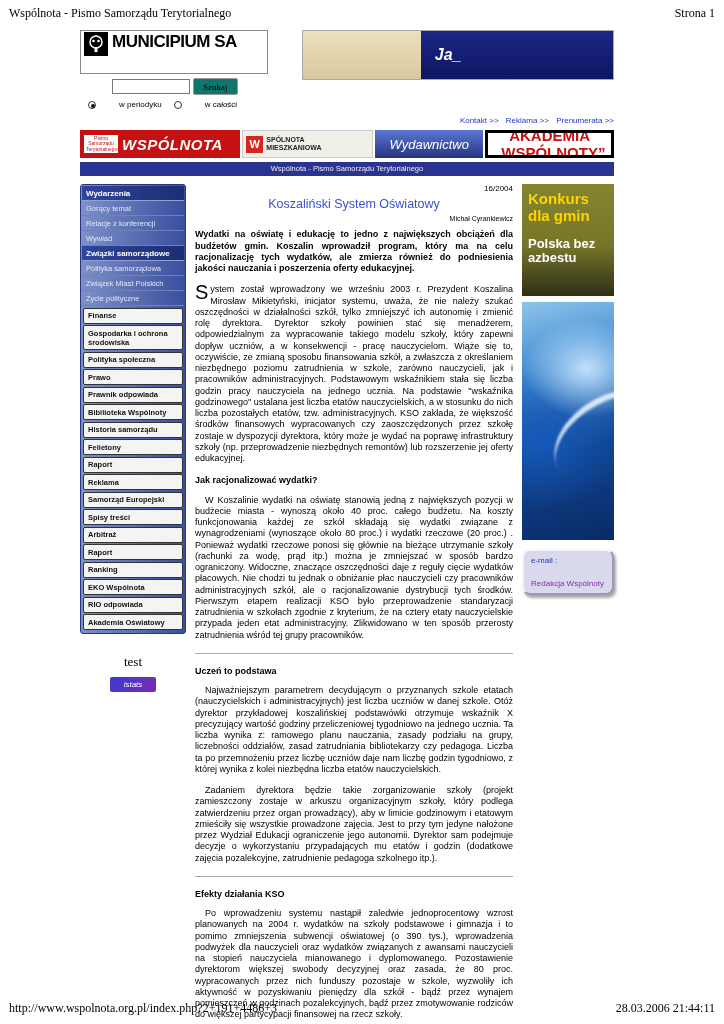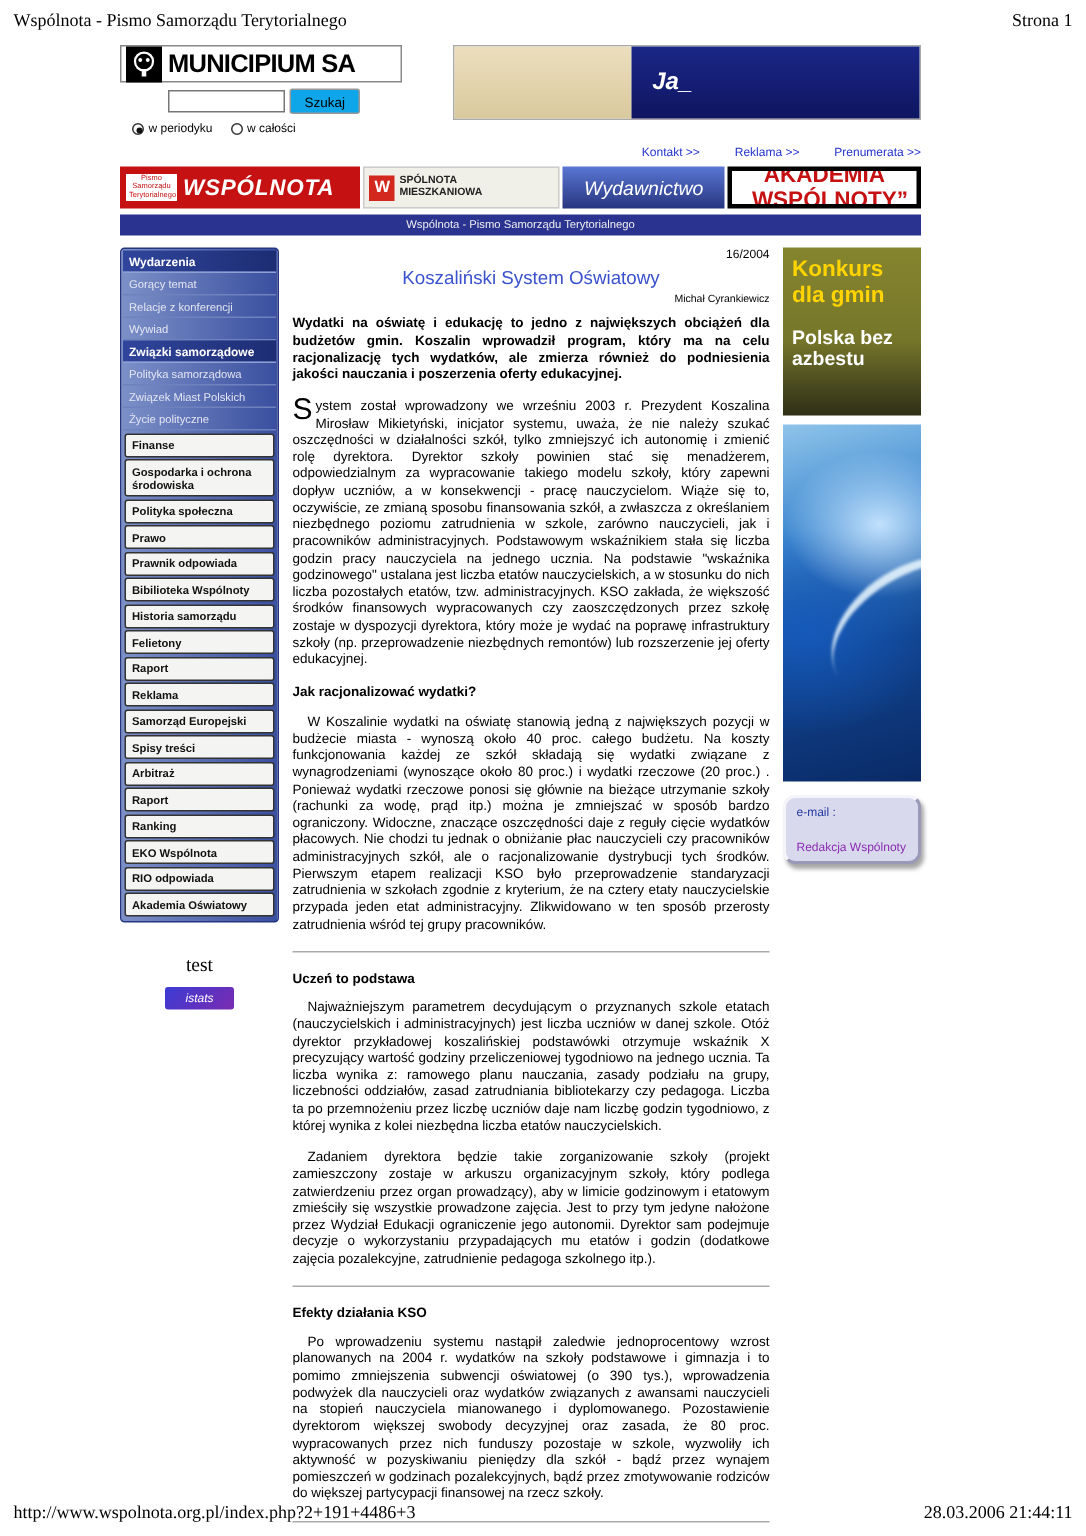--- a/index.html
+++ b/index.html
@@ -15,37 +15,37 @@
     font-size:12px; color:#000;
   }
   .print-header { top:6px; }
   .print-footer { bottom:8px; }
 
   
   .site { position:absolute; top:30px; left:80px; width:534px; }
 
   .top-row { display:flex; justify-content:space-between; align-items:flex-start; }
   .logo-block { width:205px; }
-  .logo-box { border:1px solid #888; background:#fff; display:flex; align-items:center; gap:4px; padding:1px 3px; height:25px; width:188px; cursor:pointer; }
+  .logo-box { border:1px solid #888; background:#fff; display:flex; gap:4px; padding:1px 3px; height:44px; width:188px; cursor:pointer; }
   .logo-glyph { width:24px; height:24px; background:#000; display:flex; align-items:center; justify-content:center; flex:none; }
   .logo-text { font-weight:bold; font-size:17px; letter-spacing:-0.5px; white-space:nowrap; }
   .search-row { margin:4px 0 0 32px; display:flex; gap:3px; align-items:center; }
   .search-input { width:78px; height:15px; border:1px solid #777; font-size:9px; padding:0 2px; }
-  .search-btn { height:17px; font-size:9px; background:#0ea5e9; border:1px solid #999; border-radius:2px; padding:0 9px; font-family:Liberation Sans, sans-serif; cursor:pointer; }
+  .search-btn { height:17px; font-size:9px; background:#0f766e; border:1px solid #999; border-radius:2px; padding:0 9px; font-family:Liberation Serif, serif; cursor:pointer; }
   .radio-row { margin:5px 0 0 8px; display:flex; gap:12px; font-size:8px; align-items:center; }
-  .radio-opt { display:flex; align-items:center; cursor:pointer; }
+  .radio-opt { display:flex; align-items:center; cursor:pointer;gap:20px; }
   .radio { width:8px; height:8px; border:1px solid #333; border-radius:50%; display:inline-block; position:relative; margin-right:3px; background:#fff; flex:none; }
   .radio.checked::after { content:""; position:absolute; left:2px; top:2px; width:4px; height:4px; background:#111; border-radius:50%; }
 
   .top-banner { width:312px; height:50px; display:flex; border:1px solid #aaa; cursor:pointer; }
   .tb-left  { width:38%; background:linear-gradient(180deg,#ecdfbe,#d9c99e); }
   .tb-right { flex:1; background:linear-gradient(180deg,#1b2787,#0e1560); color:#fff; display:flex; align-items:center; padding-left:14px; font-size:16px; font-weight:bold; font-style:italic; }
 
   .links-row { text-align:right; font-size:8px; margin-top:7px; }
-  .links-row a { color:#2233cc; text-decoration:none; margin-left:21px; cursor:pointer; }
+  .links-row a { color:#2233cc; text-decoration:none; margin-left:5px; cursor:pointer; }
 
   .banner-row { display:flex; gap:2px; margin-top:5px; height:28px; }
   .bn { display:flex; align-items:center; overflow:hidden; cursor:pointer; }
   .bn-wspolnota { flex:1.55; background:#c51111; color:#fff; gap:4px; padding:1px 4px; }
   .bn-logo-min { background:#fff; color:#c51111; font-size:5px; line-height:1.1; padding:1px 2px; text-align:center; width:34px; flex:none; }
   .bn-wspolnota .big { font-style:italic; font-weight:bold; font-size:15px; letter-spacing:0.5px; white-space:nowrap; }
   .bn-mieszk { flex:1.25; background:#f0efe8; border:1px solid #ccc; gap:3px; padding:1px 3px; }
   .bn-mieszk .w-icon { width:17px; height:17px; background:#d2281e; color:#fff; font-weight:bold; display:flex; align-items:center; justify-content:center; font-size:11px; flex:none; }
   .bn-mieszk .lines { font-size:7px; font-weight:bold; color:#222; line-height:1.15; }
   .bn-wydaw { flex:1.1; background:linear-gradient(180deg,#5a77d4,#27357f); color:#fff; font-style:italic; font-size:13px; justify-content:center; }

